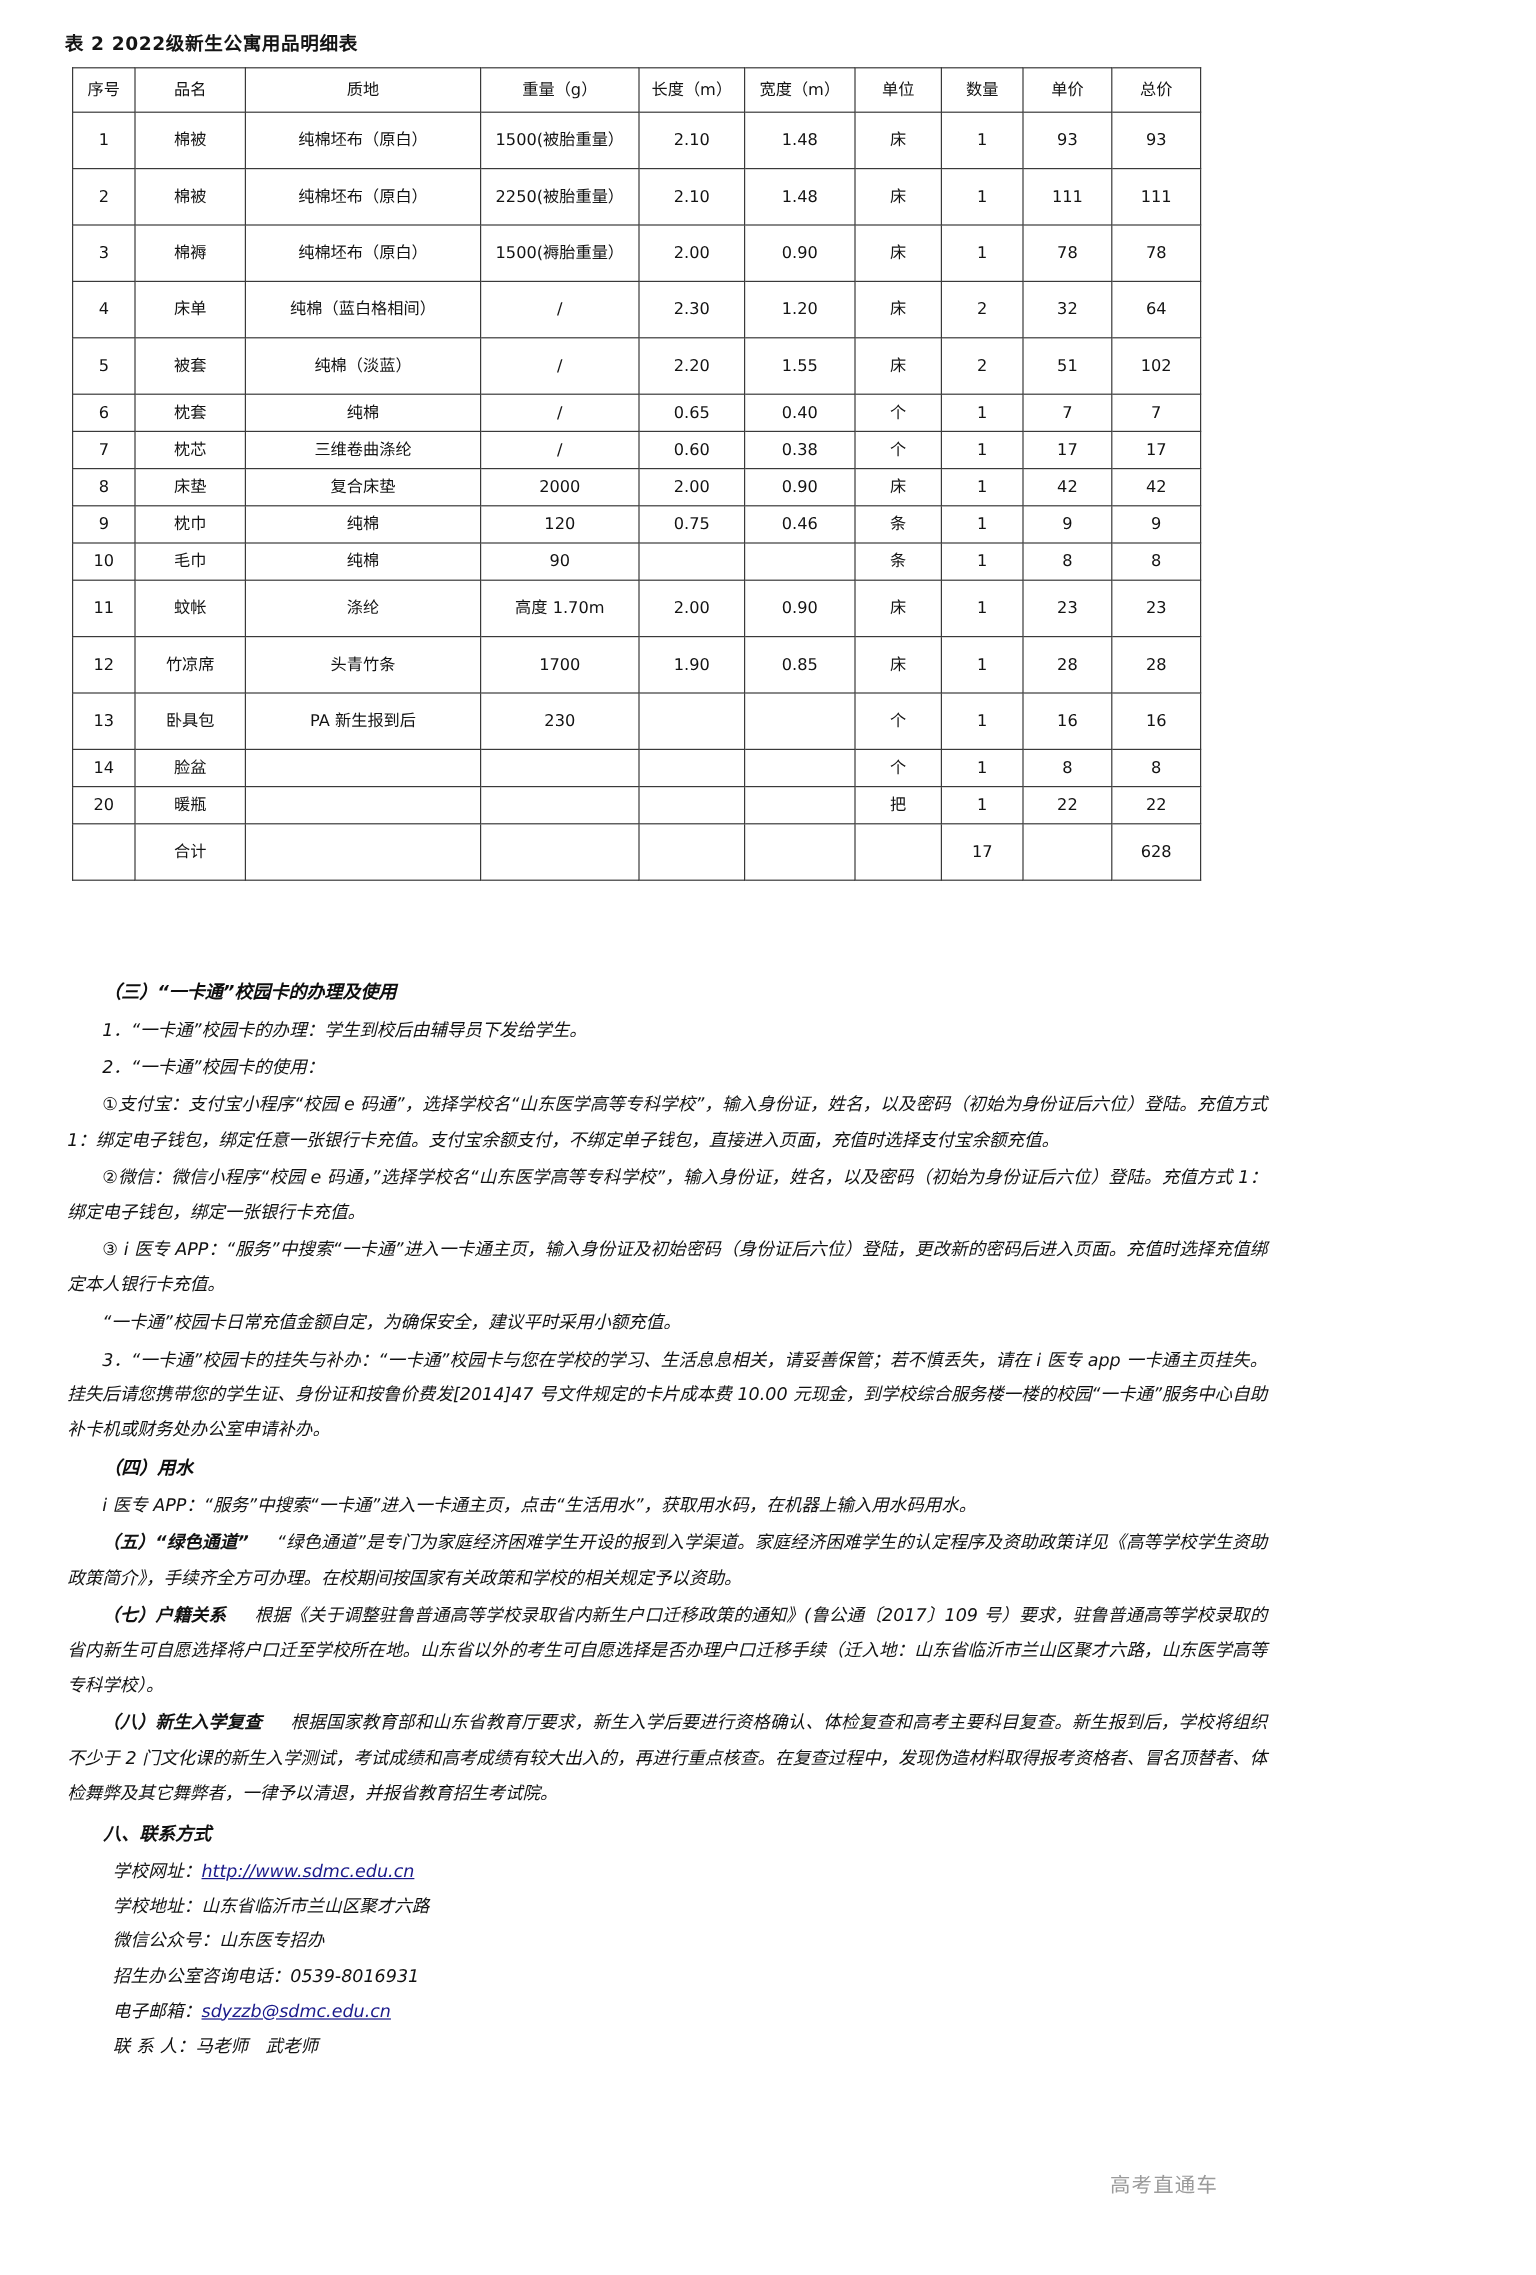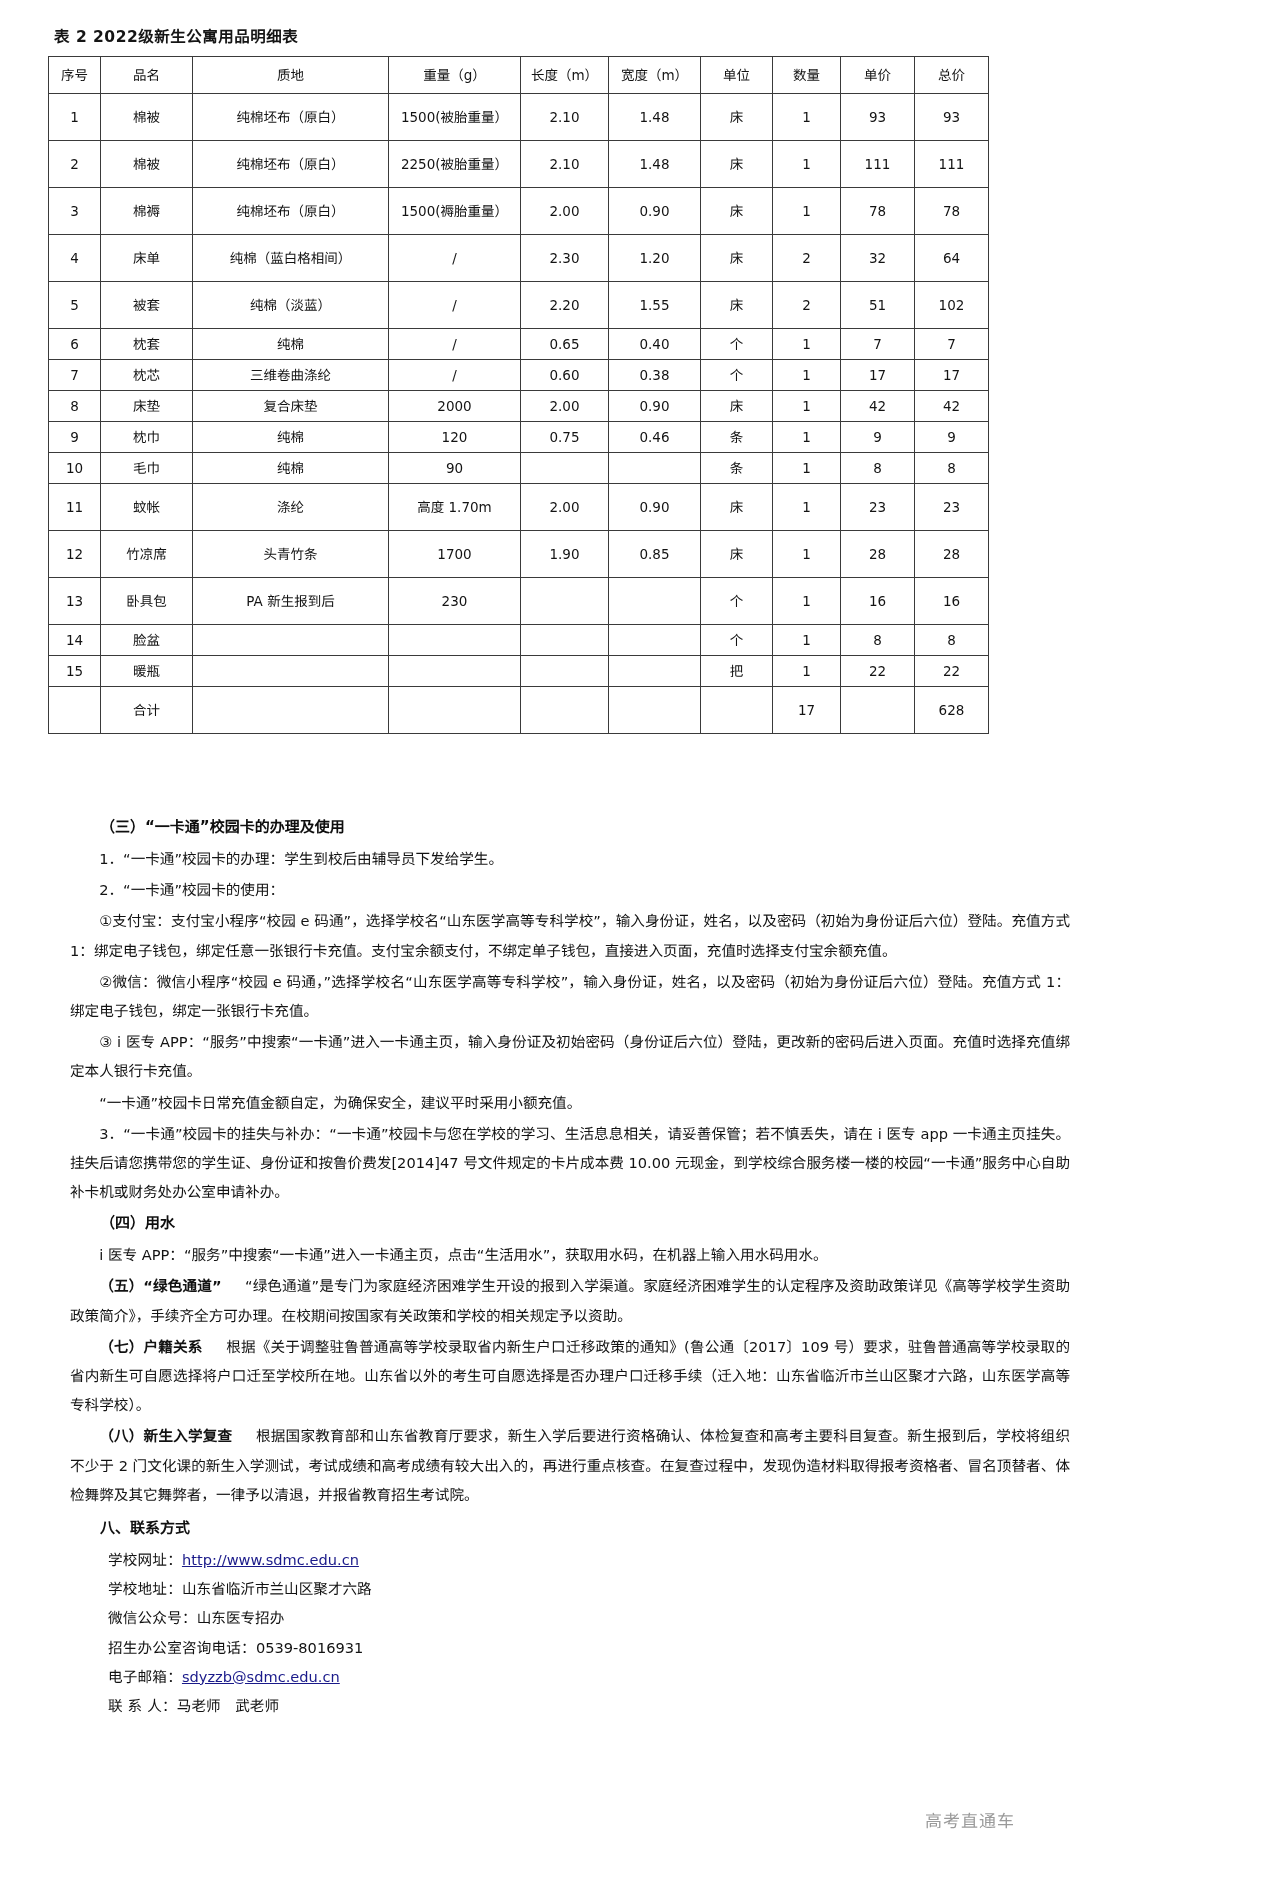--- a/index.html
+++ b/index.html
@@ -30,21 +30,21 @@
     font-size: 15.5px;
     letter-spacing: 0.5px;
     margin: 6px 0 10px 14px;
     color: #151515;
   }
 
   
   table.goods {
     border-collapse: collapse;
     width: 940px;
-    margin-left: 8px;
+    margin-left: 20px;
     table-layout: fixed;
     font-size: 13.5px;
   }
   table.goods th,
   table.goods td {
     border: 1px solid #3a3a3a;
     text-align: center;
     vertical-align: middle;
     padding: 6px 2px;
     line-height: 1.25;
@@ -70,21 +70,22 @@
   col.c-wid    { width: 92px; }
   col.c-unit   { width: 72px; }
   col.c-qty    { width: 68px; }
   col.c-price  { width: 74px; }
   col.c-total  { width: 74px; }
 
   
   .body-wrap {
     margin-top: 78px;
     width: 1000px;
-    margin-left: 30px;
+    margin-left: 16px;
+    font-style: italic;
   }
   p.para {
     font-family: "DejaVu Sans", "Liberation Sans", sans-serif;
     font-size: 14.6px;
     line-height: 2.0;
     margin: 0 0 2px 0;
     text-align: justify;
     text-justify: inter-ideograph;
     color: #121212;
   }
@@ -330,21 +331,21 @@
           <td></td>
           <td></td>
           <td></td>
           <td></td>
           <td>个</td>
           <td>1</td>
           <td>8</td>
           <td>8</td>
         </tr>
         <tr>
-          <td>15</td>
+          <td>20</td>
           <td>暖瓶</td>
           <td></td>
           <td></td>
           <td></td>
           <td></td>
           <td>把</td>
           <td>1</td>
           <td>22</td>
           <td>22</td>
         </tr>

